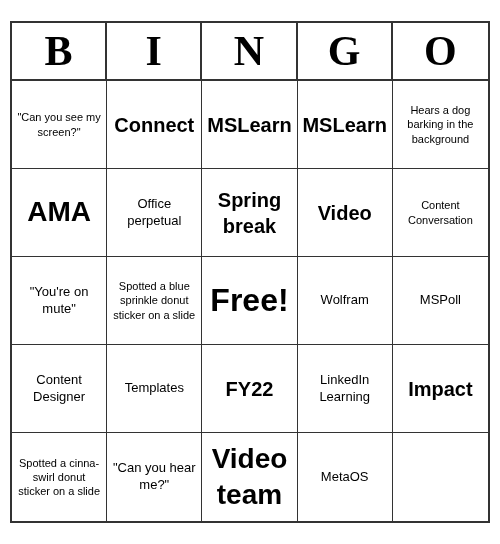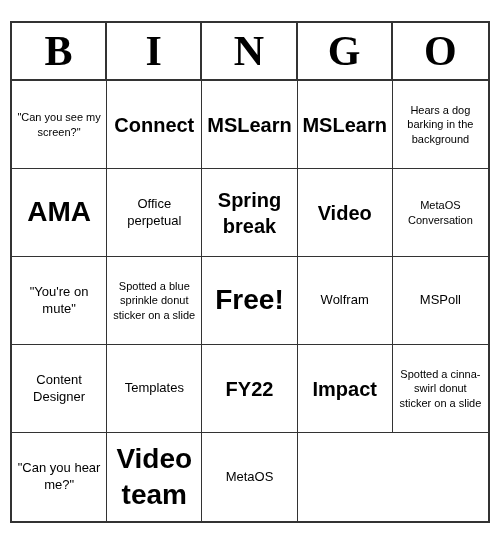--- a/index.html
+++ b/index.html
@@ -58,21 +58,21 @@
     }
     .bingo-cell.large-text {
       font-size: 28px;
       font-weight: bold;
     }
     .bingo-cell.medium-text {
       font-size: 20px;
       font-weight: bold;
     }
     .bingo-cell.free {
-      font-size: 28px;
+      font-size: 32px;
       font-weight: bold;
     }
     .bingo-cell.small-text {
       font-size: 11px;
     }
   </style>
 </head>
 <body>
 
 <div class="bingo-card">
@@ -105,21 +105,21 @@
       <div class="bingo-cell">
         <span>Office perpetual</span>
       </div>
       <div class="bingo-cell medium-text">
         <span>Spring break</span>
       </div>
       <div class="bingo-cell medium-text">
         <span>Video</span>
       </div>
       <div class="bingo-cell small-text">
-        <span>MetaOS Conversation</span>
+        <span>Content Conversation</span>
       </div>
       <div class="bingo-cell">
         <span>"You're on mute"</span>
       </div>
       <div class="bingo-cell small-text">
         <span>Spotted a blue sprinkle donut sticker on a slide</span>
       </div>
       <div class="bingo-cell free">
         <span>Free!</span>
       </div>
@@ -131,20 +131,23 @@
       </div>
       <div class="bingo-cell">
         <span>Content Designer</span>
       </div>
       <div class="bingo-cell">
         <span>Templates</span>
       </div>
       <div class="bingo-cell medium-text">
         <span>FY22</span>
       </div>
+      <div class="bingo-cell">
+        <span>LinkedIn Learning</span>
+      </div>
       <div class="bingo-cell medium-text">
         <span>Impact</span>
       </div>
       <div class="bingo-cell small-text">
         <span>Spotted a cinna-swirl donut sticker on a slide</span>
       </div>
       <div class="bingo-cell">
         <span>"Can you hear me?"</span>
       </div>
       <div class="bingo-cell large-text">

